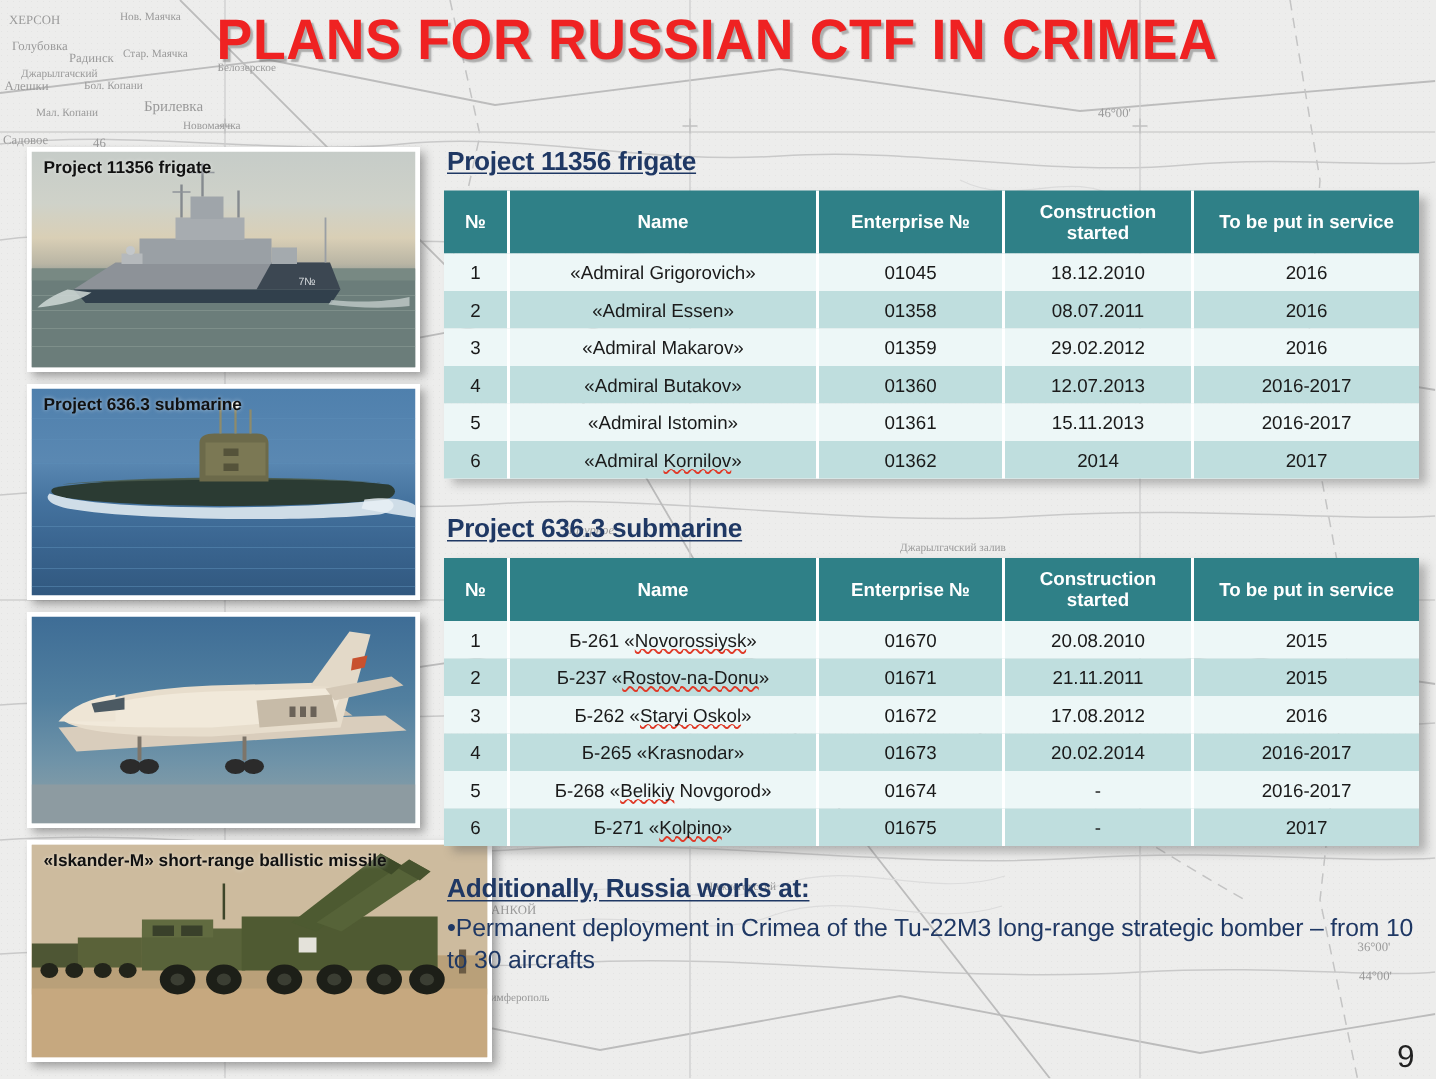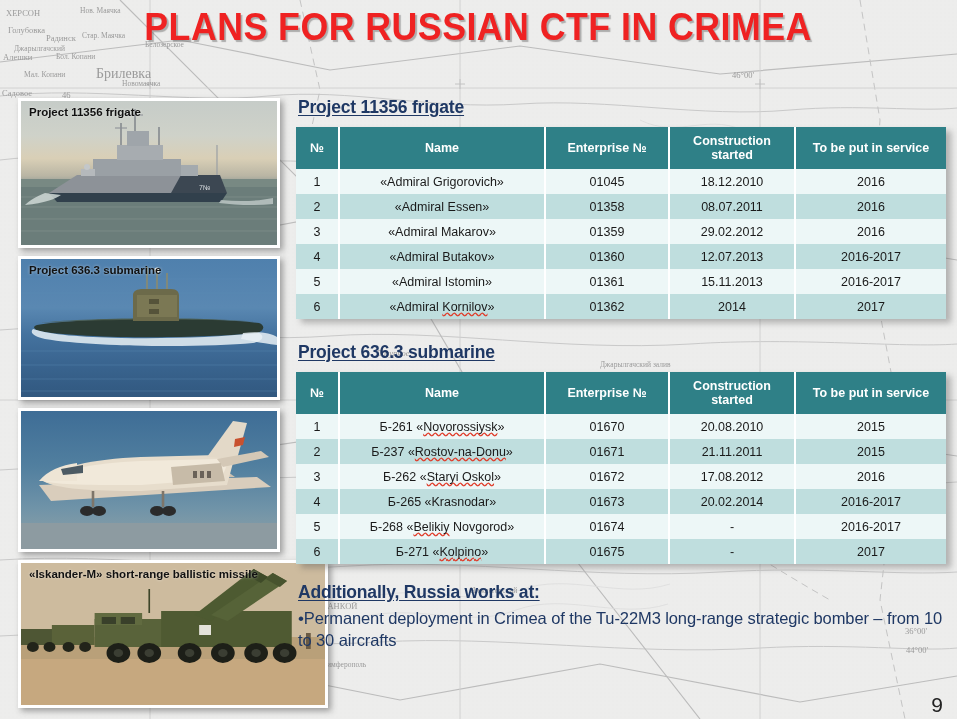--- a/index.html
+++ b/index.html
@@ -230,21 +230,21 @@
   <div id="map-labels">
       <div class="map-lbl" style="left: 6px; top: 8px; font-size: 8.5px;">ХЕРСОН</div>
       <div class="map-lbl" style="left: 80px; top: 6px; font-size: 7.5px;">Нов. Маячка</div>
       <div class="map-lbl" style="left: 8px; top: 25px; font-size: 8.5px;">Голубовка</div>
       <div class="map-lbl" style="left: 46px; top: 33px; font-size: 8.5px;">Радинск</div>
       <div class="map-lbl" style="left: 82px; top: 31px; font-size: 7.5px;">Стар. Маячка</div>
       <div class="map-lbl" style="left: 14px; top: 44px; font-size: 7.5px;">Джарылгачский</div>
       <div class="map-lbl" style="left: 145px; top: 40px; font-size: 7.5px;">Белозерское</div>
       <div class="map-lbl" style="left: 3px; top: 52px; font-size: 8.5px;">Алешки</div>
       <div class="map-lbl" style="left: 56px; top: 52px; font-size: 7.5px;">Бол. Копани</div>
-      <div class="map-lbl" style="left: 96px; top: 66px; font-size: 14px; text-align: right;">Брилевка</div>
+      <div class="map-lbl" style="left: 96px; top: 66px; font-size: 10px; text-align: right;">Брилевка</div>
       <div class="map-lbl" style="left: 24px; top: 70px; font-size: 7.5px;">Мал. Копани</div>
       <div class="map-lbl" style="left: 38px; top: 81px; font-size: 7.5px; margin-top: 36px;">Виноградово</div>
       <div class="map-lbl" style="left: 122px; top: 79px; font-size: 7.5px;">Новомаячка</div>
       <div class="map-lbl" style="left: 2px; top: 88px; font-size: 8.5px;">Садовое</div>
       <div class="map-lbl" style="left: 62px; top: 90px; font-size: 8.5px;">46</div>
       <div class="map-lbl" style="left: 732px; top: 70px; font-size: 8.5px;">46°00'</div>
       <div class="map-lbl" style="left: 300px; top: 152px; font-size: 8.5px;">Скадовск</div>
       <div class="map-lbl" style="left: 412px; top: 145px; font-size: 8.5px;">Фрунзе</div>
       <div class="map-lbl" style="left: 376px; top: 348px; font-size: 8.5px; font-style: italic;">Лазурное</div>
       <div class="map-lbl" style="left: 600px; top: 360px; font-size: 7.5px;">Джарылгачский залив</div>

